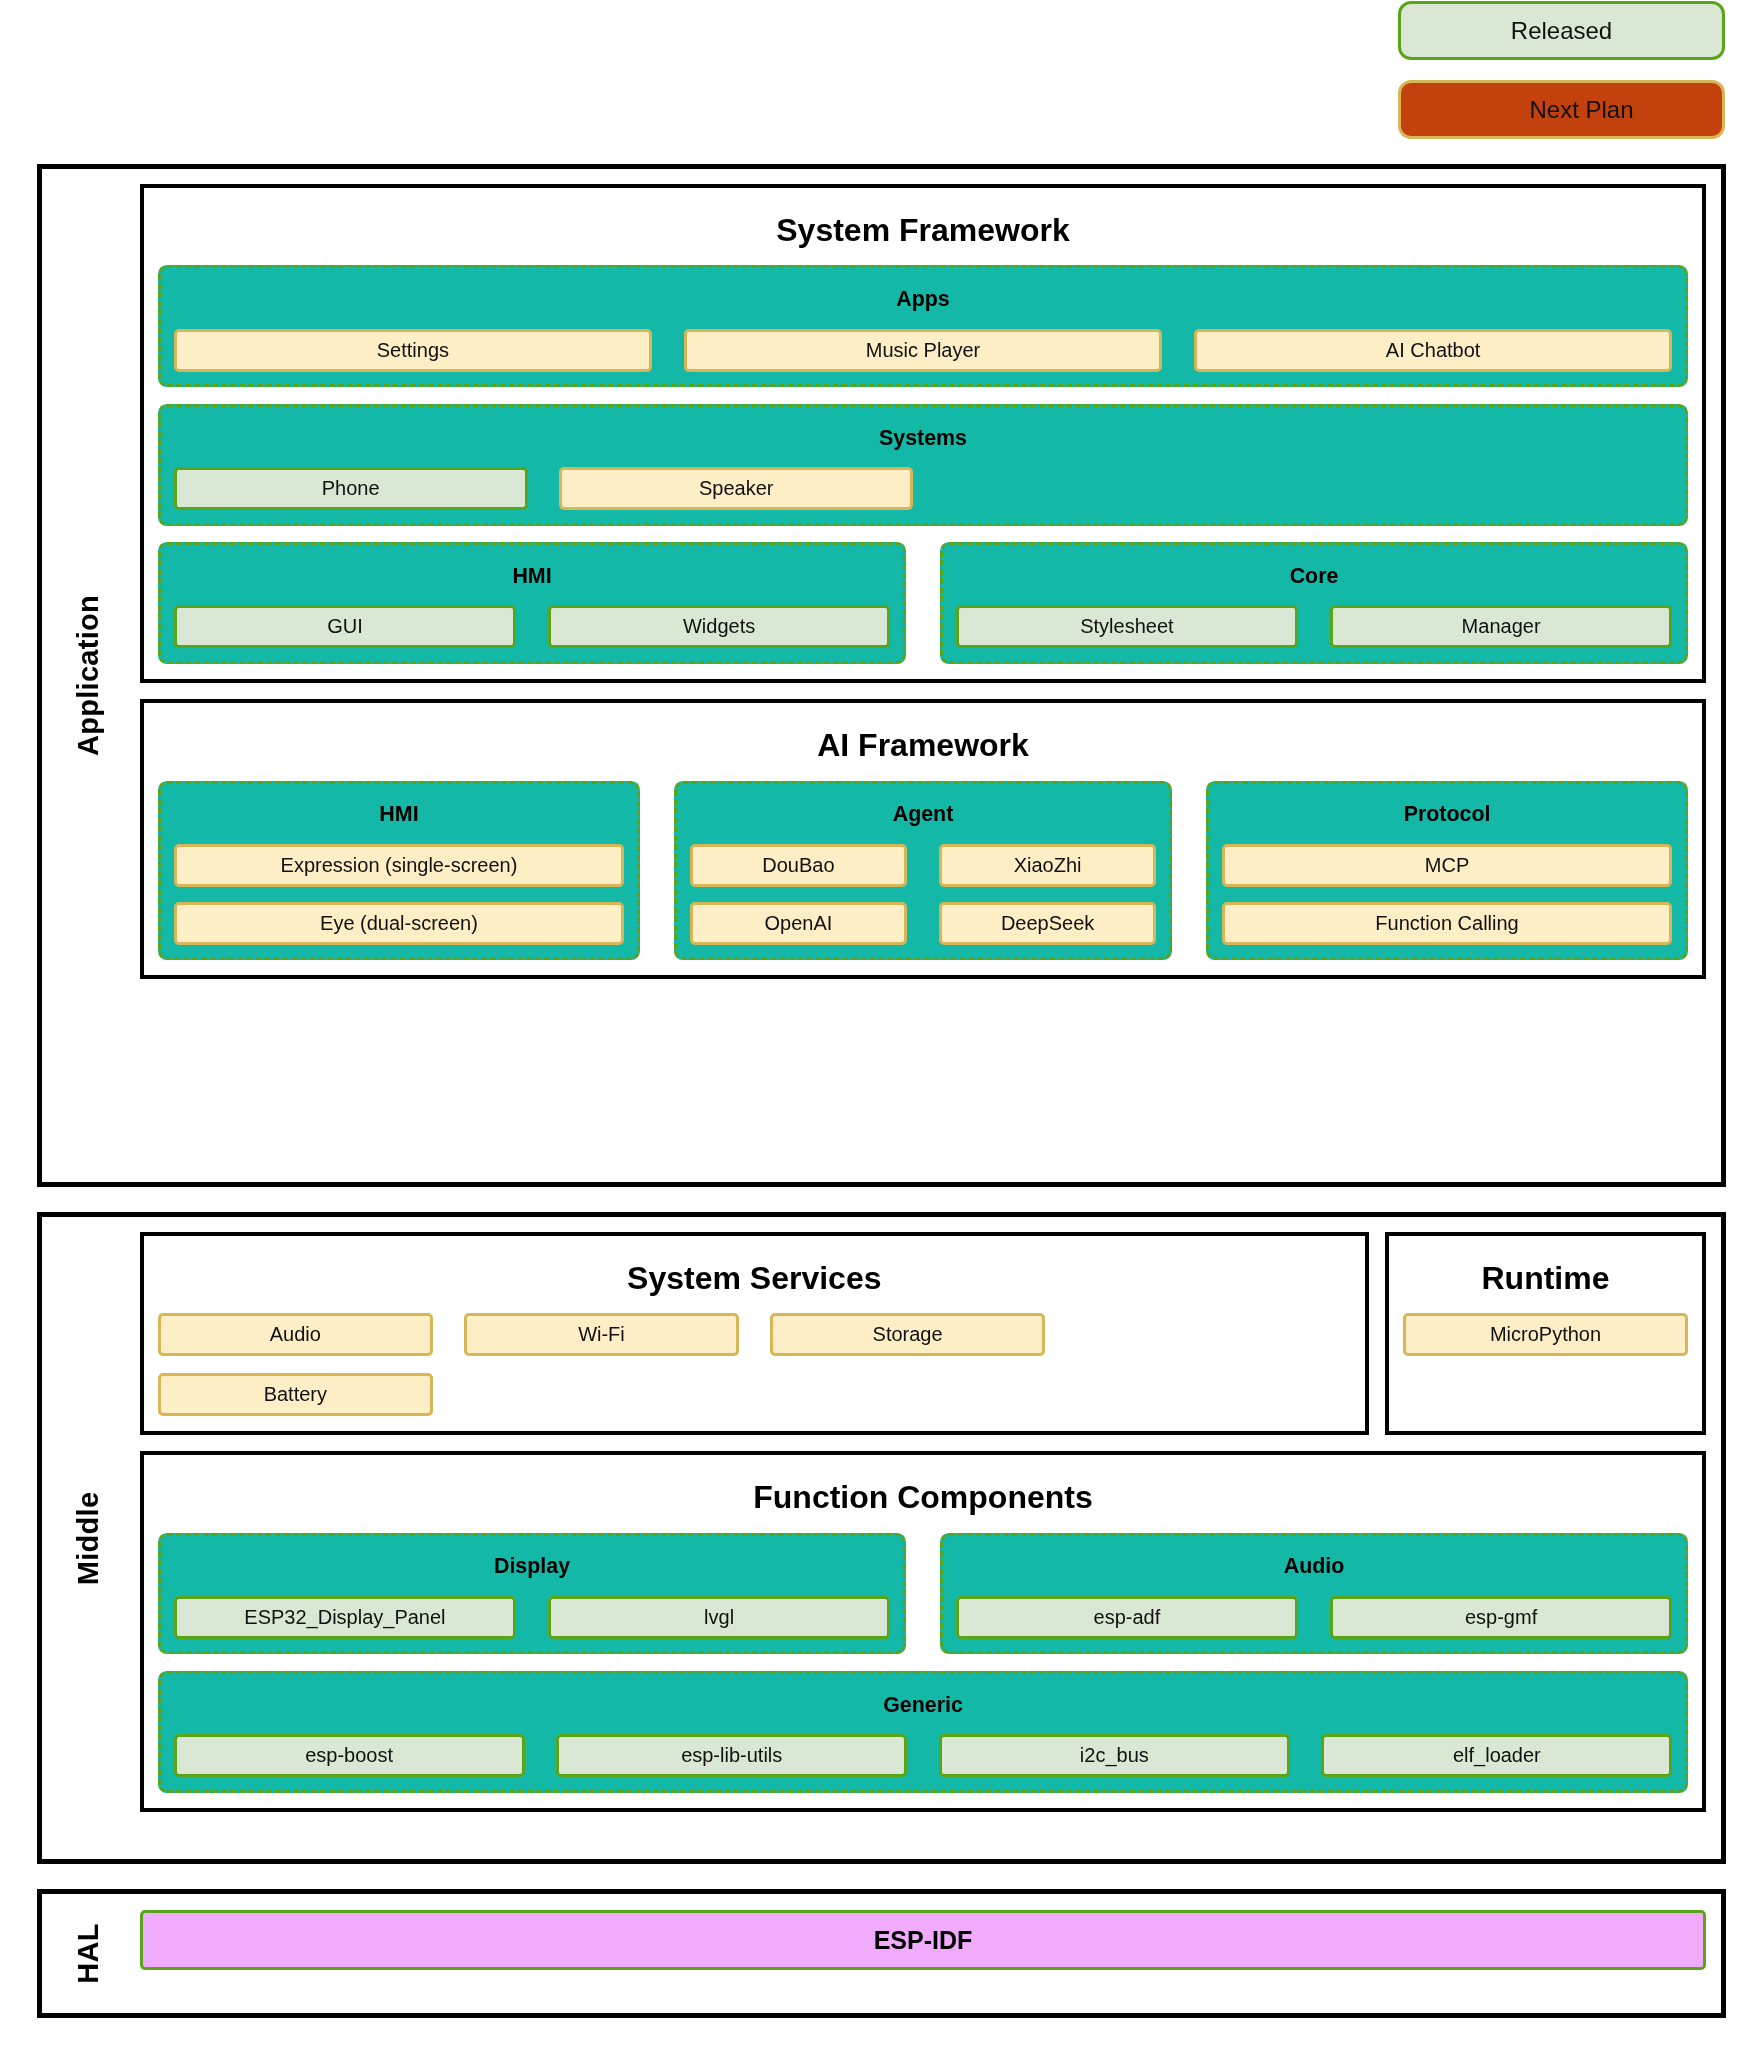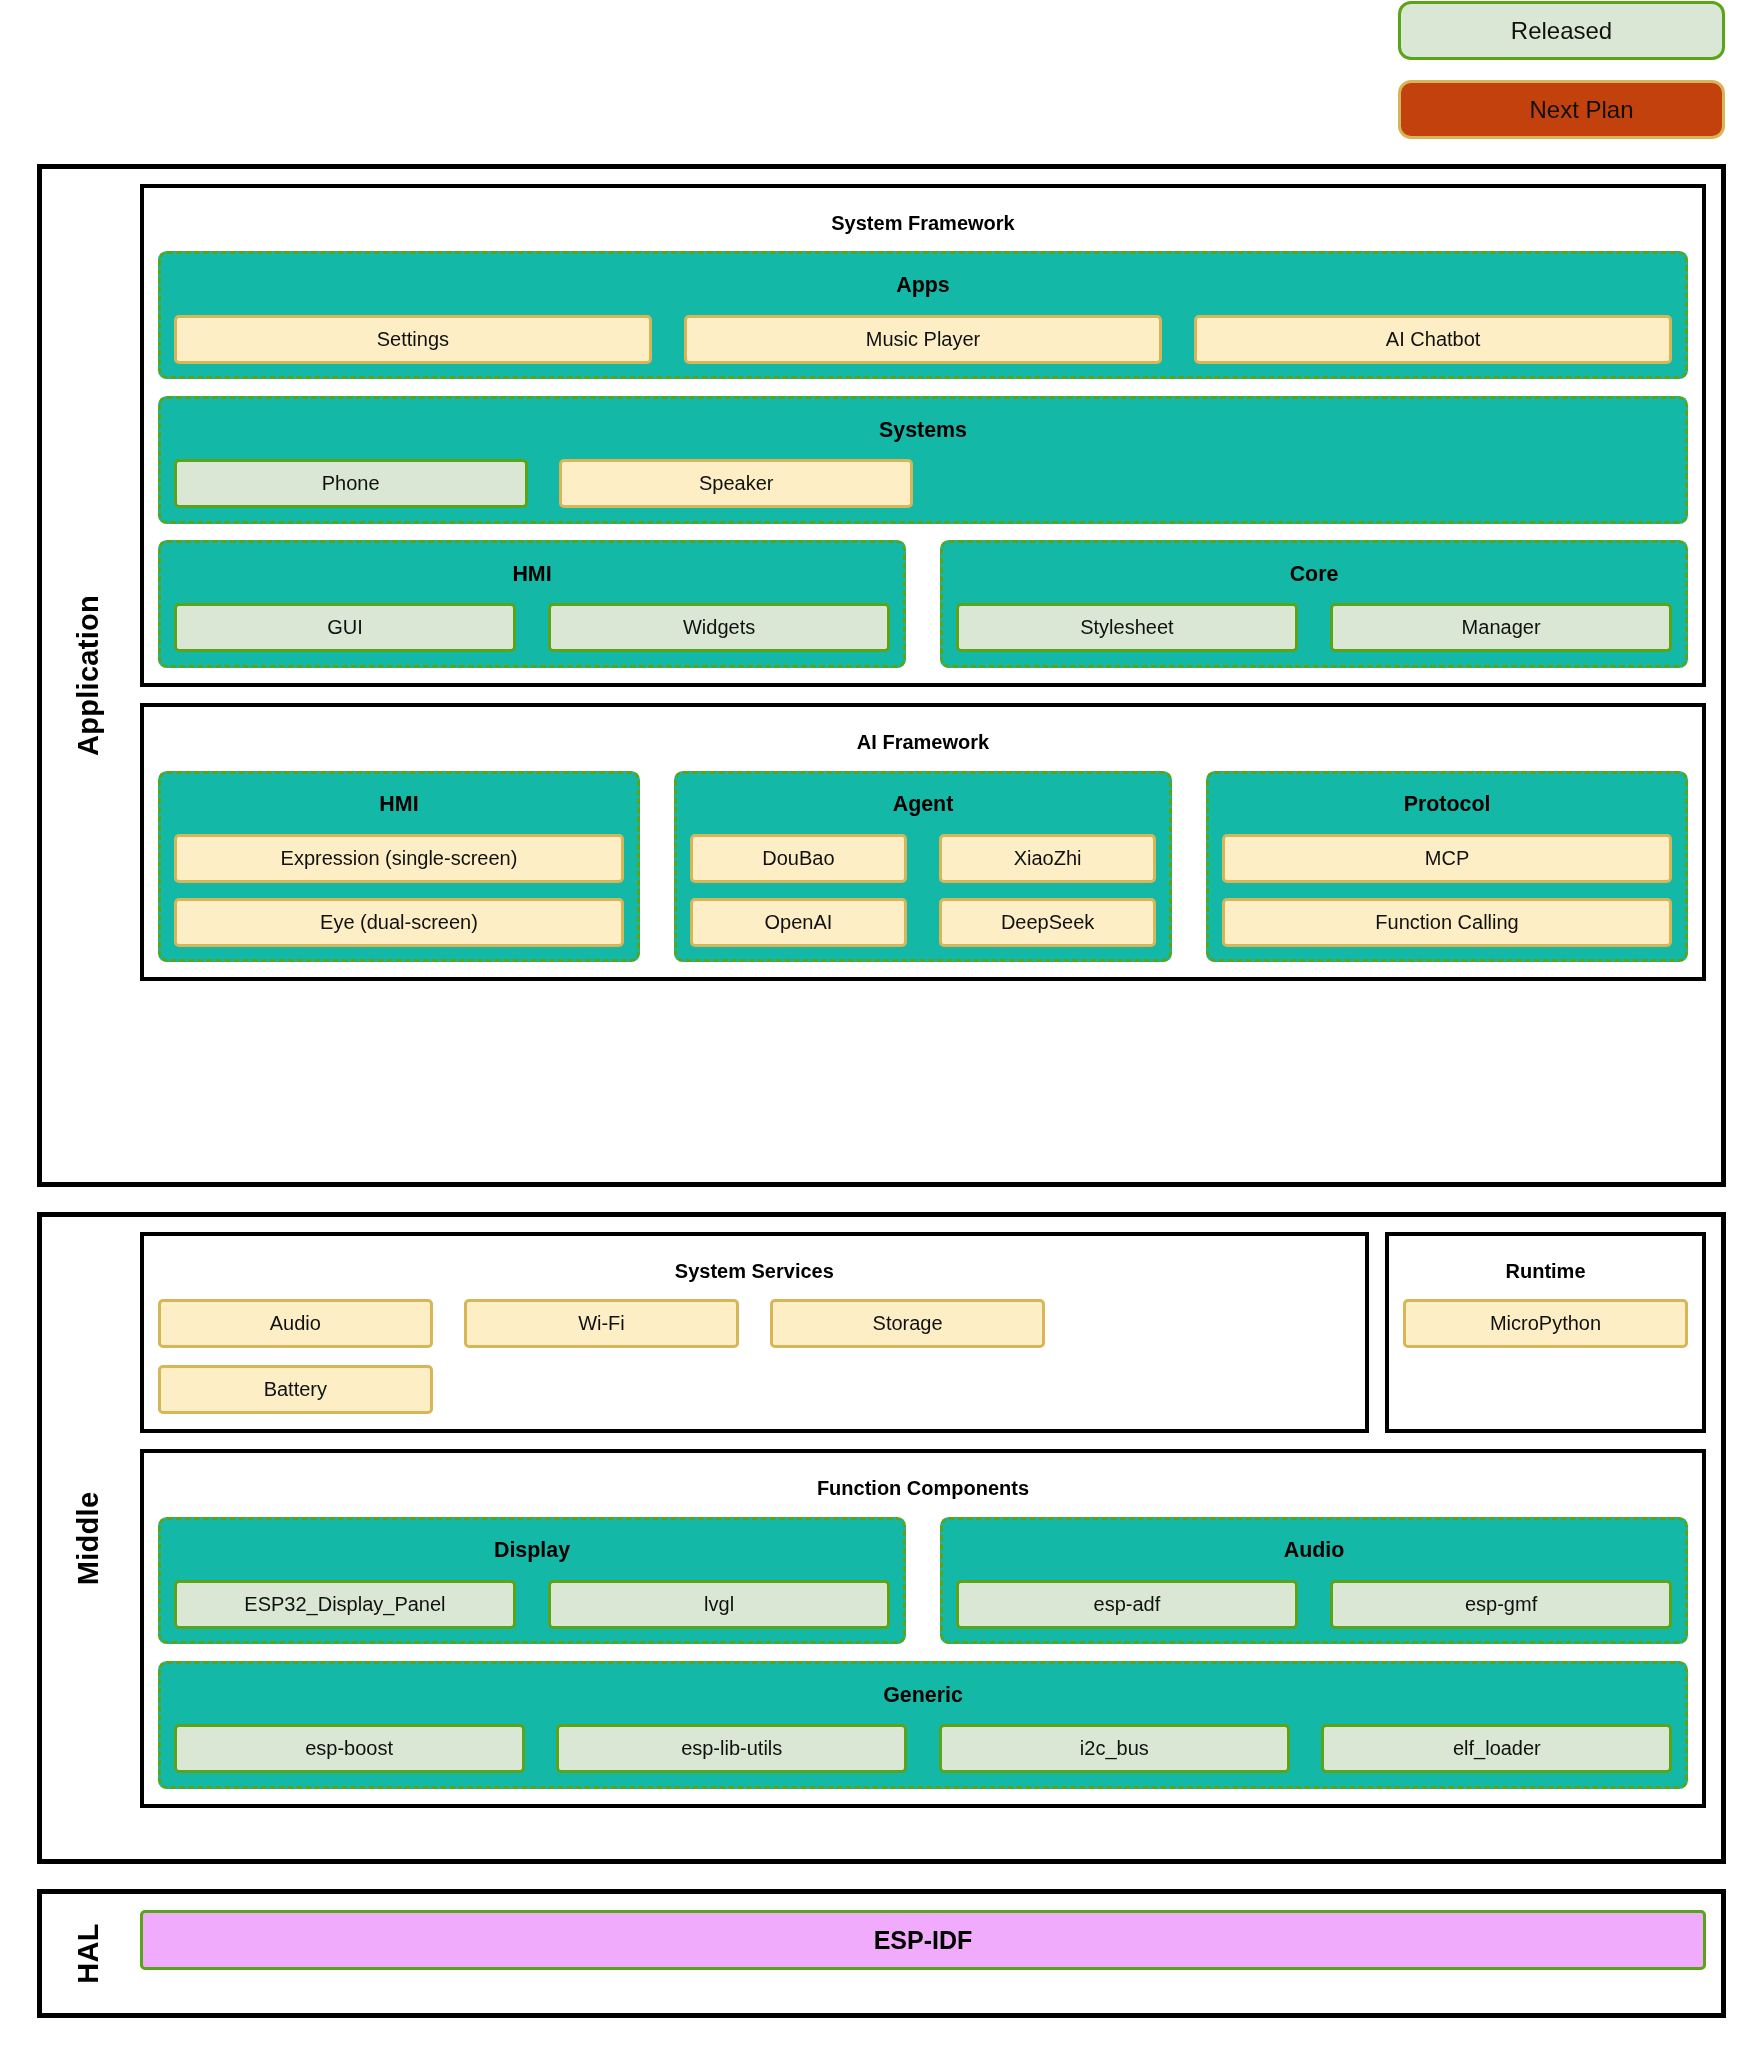--- a/index.html
+++ b/index.html
@@ -58,21 +58,21 @@
   }
 
   
   .panel {
     border: 4.4px solid #000;
     background: #ffffff;
     padding: 14px 14px 15px 14px;
   }
   .panel-title {
     text-align: center;
-    font-size: 20px; font-weight: bold; color: #000;
+    font-size: 32px; font-weight: bold; color: #000;
     margin: 10px 0 16.4px 0;
   }
 
   
   .group {
     background: #14b8a6;
     border: 3.8px dashed #5aa419;
     border-radius: 8.8px;
     padding: 11.3px 12.6px 12.6px 12.6px;
   }
@@ -82,21 +82,21 @@
     margin: 7.6px 0 16.4px 0;
   }
 
   
   .row {
     display: flex;
     gap: 31.5px;
   }
   .chip {
     flex: 1 1 0;
-    height: 49px;
+    height: 43px;
     border-radius: 5px;
     display: flex; align-items: center; justify-content: center;
     font-size: 20px; color: #111;
     text-align: center;
     padding: 0 5px;
   }
   .chip.released { background: #d9e7d4; border: 3.1px solid #5aa419; }
   .chip.next     { background: #fdeec6; border: 3.1px solid #d6b656; }
   .chip.spacer   { background: transparent; border: none; }
 

